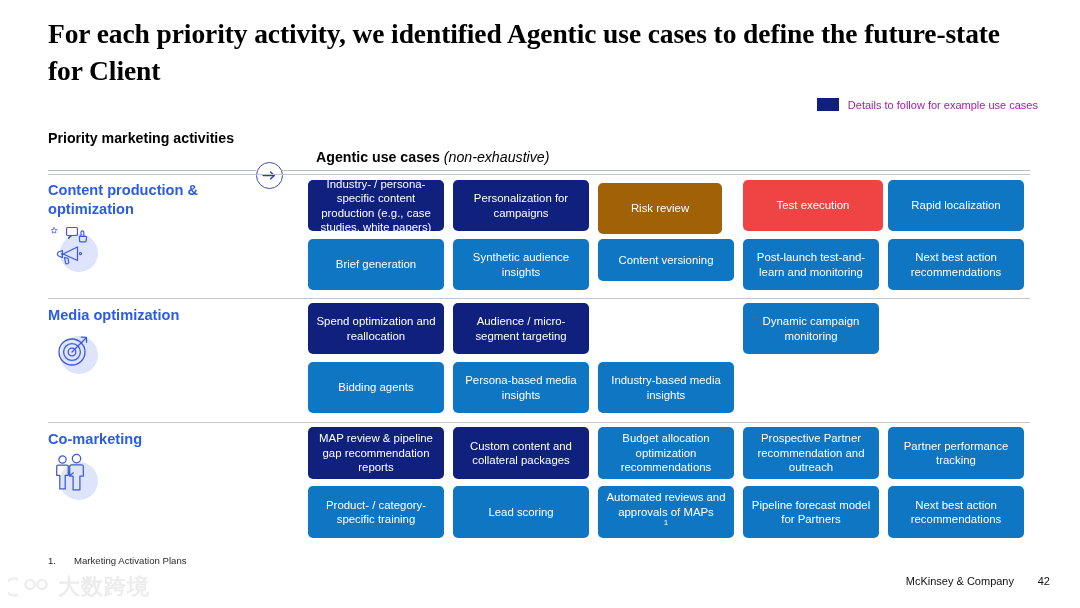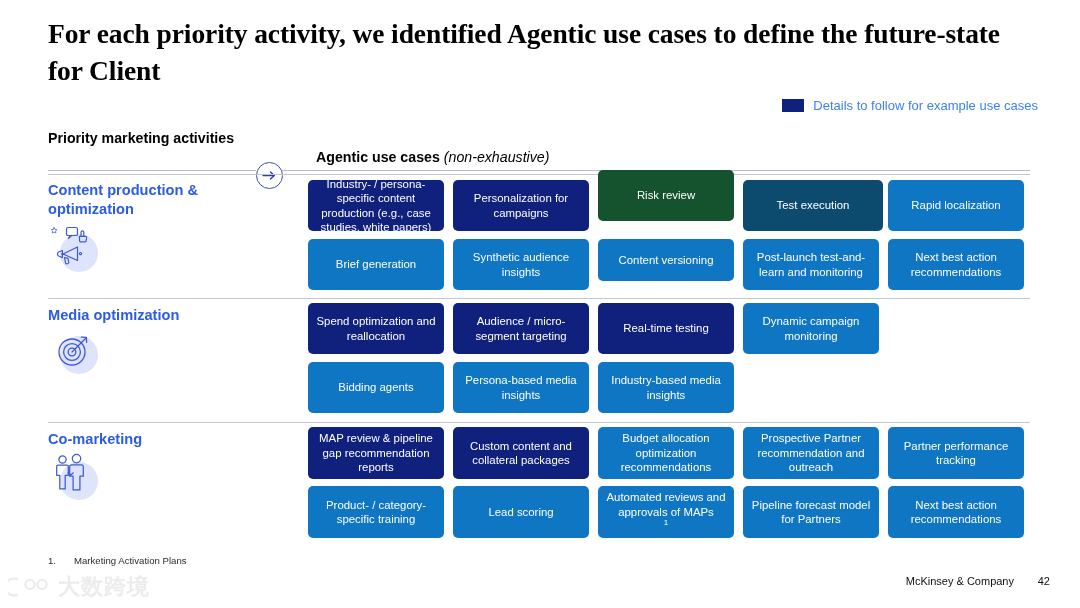--- a/index.html
+++ b/index.html
@@ -17,21 +17,21 @@
     font-weight:700;font-size:27.5px;line-height:1.33;
     color:#000000;letter-spacing:-0.1px;
   }
 
   
   .legend{
     position:absolute;right:42px;top:98px;
     display:flex;align-items:center;gap:9px;
   }
   .legend-swatch{width:22px;height:13px;background:#10217d;display:block;}
-  .legend-text{font-size:13px;color:#3b82f6;white-space:nowrap;}
+  .legend-text{font-size:11px;color:#a21caf;white-space:nowrap;}
 
   
   .col-head-left{
     position:absolute;left:48px;top:129px;width:215px;
     font-weight:700;font-size:14.2px;line-height:1.32;color:#000;
   }
   .col-head-right{
     position:absolute;left:308px;top:149px;
     font-size:14.2px;color:#000;white-space:nowrap;
   }
@@ -149,24 +149,24 @@
       </g>
     </svg>
   </div>
 
   <div class="tile navy" style="left: 308px; top: 180px; width: 136px; height: 51px; background: rgb(16, 33, 125);">
       <span>Industry- / persona-specific content production (e.g., case studies, white papers)</span>
     </div>
   <div class="tile navy" style="left: 453px; top: 180px; width: 136px; height: 51px; background: rgb(16, 33, 125);">
       <span>Personalization for campaigns</span>
     </div>
-  <div class="tile navy" style="left: 598px; top: 170px; width: 136px; height: 51px; background: #14532d;">
+  <div class="tile navy" style="left: 598px; top: 183px; width: 124px; height: 51px; background: #a16207;">
       <span>Risk review</span>
     </div>
-  <div class="tile blue" style="left: 743px; top: 180px; width: 140px; height: 51px; background: #0c4a6e;">
+  <div class="tile blue" style="left: 743px; top: 180px; width: 140px; height: 51px; background: #ef4444;">
       <span>Test execution</span>
     </div>
   <div class="tile blue" style="left: 888px; top: 180px; width: 136px; height: 51px; background: rgb(15, 118, 196);">
       <span>Rapid localization</span>
     </div>
 
   <div class="tile blue" style="left: 308px; top: 239px; width: 136px; height: 51px; background: rgb(15, 118, 196);">
       <span>Brief generation</span>
     </div>
   <div class="tile blue" style="left: 453px; top: 239px; width: 136px; height: 51px; background: rgb(15, 118, 196);">
@@ -196,23 +196,20 @@
       </g>
     </svg>
   </div>
 
   <div class="tile navy" style="left: 308px; top: 303px; width: 136px; height: 51px; background: rgb(16, 33, 125);">
       <span>Spend optimization and reallocation</span>
     </div>
   <div class="tile navy" style="left: 453px; top: 303px; width: 136px; height: 51px; background: rgb(16, 33, 125);">
       <span>Audience / micro-segment targeting</span>
     </div>
-  <div class="tile navy" style="left: 598px; top: 303px; width: 136px; height: 51px; background: rgb(16, 33, 125);">
-      <span>Real-time testing</span>
-    </div>
   <div class="tile blue" style="left: 743px; top: 303px; width: 136px; height: 51px; background: rgb(15, 118, 196);">
       <span>Dynamic campaign monitoring</span>
     </div>
 
   <div class="tile blue" style="left: 308px; top: 362px; width: 136px; height: 51px; background: rgb(15, 118, 196);">
       <span>Bidding agents</span>
     </div>
   <div class="tile blue" style="left: 453px; top: 362px; width: 136px; height: 51px; background: rgb(15, 118, 196);">
       <span>Persona-based media insights</span>
     </div>

